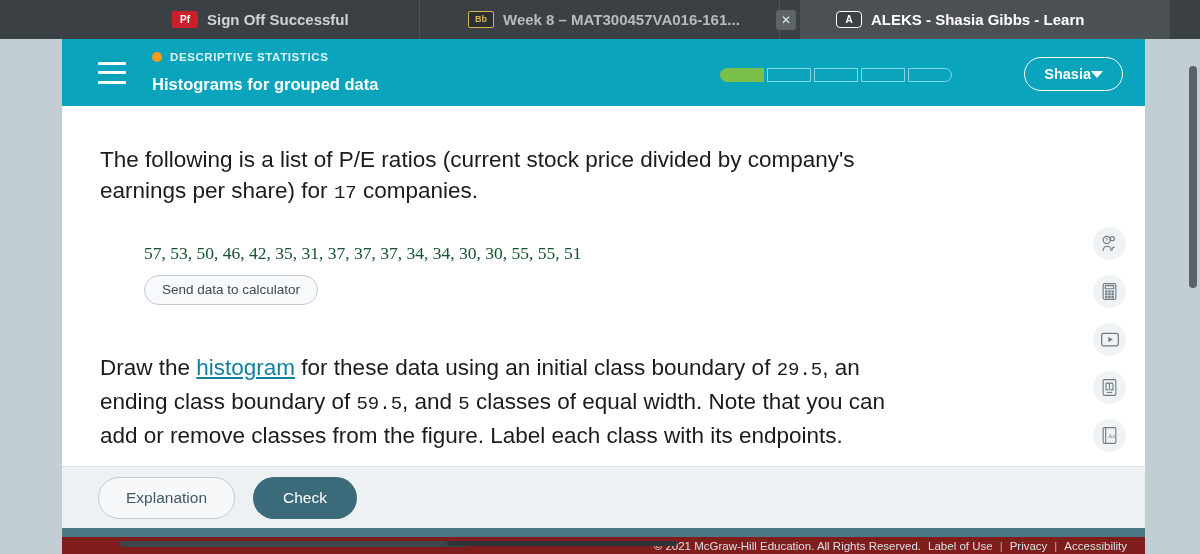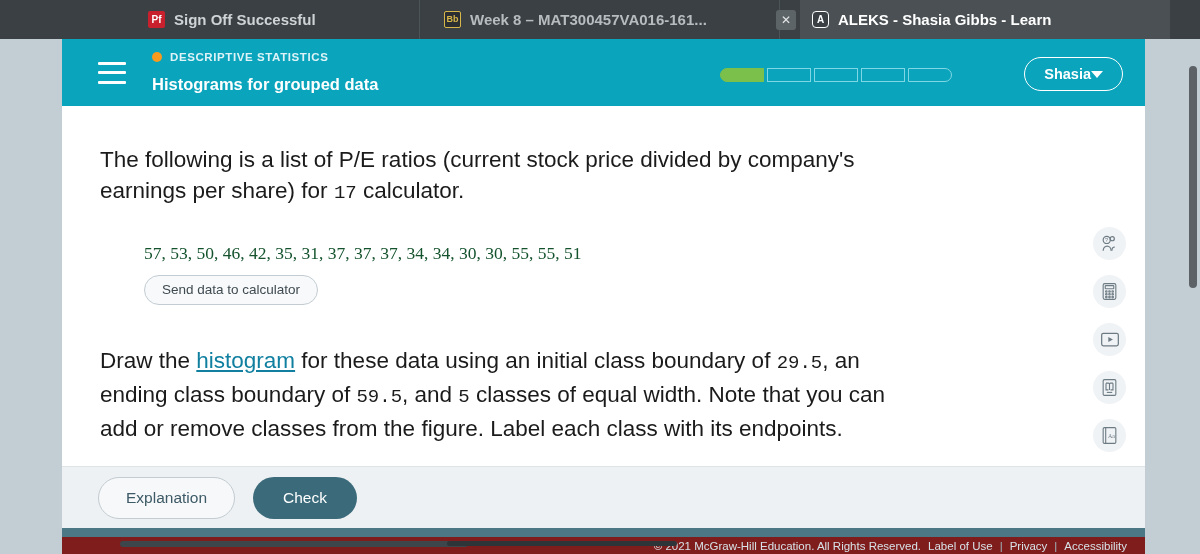--- a/index.html
+++ b/index.html
@@ -19,23 +19,23 @@
     display: flex; align-items: center; gap: 9px;
     padding: 0 14px; height: 39px;
     border-right: 1px solid #4d5457;
     color: #cfd3d5; font-size: 15px; font-weight: 700;
     white-space: nowrap; overflow: hidden;
   }
   .tab.t1 { width: 420px; padding-left: 148px; }
   .tab.t2 { width: 360px; padding-left: 24px; color: #b7bcbf; }
   .tab.t3 { width: 370px; padding-left: 12px; background: #4a5053; color: #ffffff; border-right: none; }
   .tab-fav {
-    flex: 0 0 auto; width: 17px; height: 17px;
+    flex: 0 0 auto; width: 26px; height: 17px;
     display: flex; align-items: center; justify-content: center;
-    font-size: 10px; font-weight: 700; line-height: 1;
+    font-size: 10px; font-weight: 700; line-height: 1; margin-left: 24px;
   }
   .fav-pf { background: #c8202c; color: #fff; border-radius: 2px; }
   .fav-bb { background: #2b2f31; color: #d7b64a; border: 1px solid #d7b64a; border-radius: 2px; font-size: 9px; }
   .fav-a  { background: #3a4044; color: #fff; border: 1.6px solid #ffffff; border-radius: 4px; font-size: 10px; }
   .tab-close {
     width: 20px; height: 20px; border-radius: 3px; background: #5d6467;
     color: #e4e7e8; font-size: 12px; line-height: 20px; text-align: center;
     align-self: center; margin-left: -4px; margin-right: 4px;
   }
   .tabstrip-spacer { flex: 1; }
@@ -92,21 +92,21 @@
   .prompt {
     font-size: 22.5px; line-height: 31px; color: #1b1b1b;
     max-width: 810px;
   }
   .mathnum { font-family: Liberation Mono, monospace; font-size: 19px; }
   .datalist {
     font-family: "Liberation Serif", serif; font-size: 17.5px; color: #14532d;
     margin: 34px 0 0 44px;
   }
   .send-btn {
-    display: inline-block; margin: 11px 0 8px 44px;
+    display: inline-block; margin: 11px 0 15px 44px;
     padding: 6px 17px 7px; border: 1px solid #c3ccd2; border-radius: 15px;
     background: #f7f9fa; color: #3f4a50; font-size: 13.5px;
   }
   .prompt2 { margin-top: 32px; }
   .link {
     color: #1180a0; text-decoration: underline;
   }
 
   
   .figrow { display: flex; gap: 20px; margin-top: 36px; }
@@ -233,21 +233,21 @@
   </div>
 
   <div class="collapse-tab">
     <span class="chev-d-sm"></span>
   </div>
 
   <div class="qarea">
     <div class="qbody">
 
       <p class="prompt">
-        <span>The following is a list of P/E ratios (current stock price divided by company's earnings per share) for </span><span class="mathnum">17</span><span> calculator.</span>
+        <span>The following is a list of P/E ratios (current stock price divided by company's earnings per share) for </span><span class="mathnum">17</span><span> companies.</span>
       </p>
 
       <div class="datalist">57, 53, 50, 46, 42, 35, 31, 37, 37, 37, 34, 34, 30, 30, 55, 55, 51</div>
 
       <div class="send-btn">Send data to calculator</div>
 
       <p class="prompt prompt2">
         <span>Draw the </span><span class="link">histogram</span><span> for these data using an initial class boundary of </span><span class="mathnum">29.5</span><span>, an ending class boundary of </span><span class="mathnum">59.5</span><span>, and </span><span class="mathnum">5</span><span> classes of equal width. Note that you can add or remove classes from the figure. Label each class with its endpoints.</span>
       </p>
 

